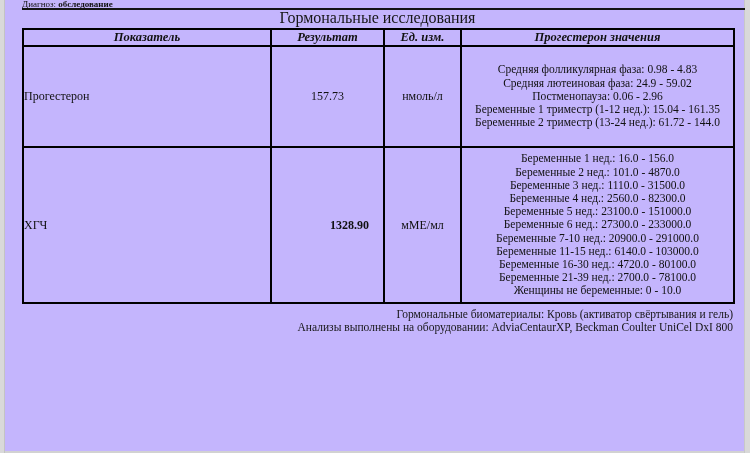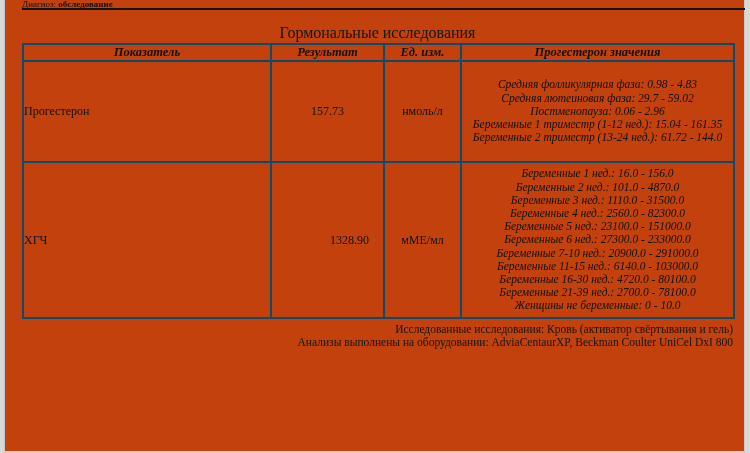--- a/index.html
+++ b/index.html
@@ -4,21 +4,21 @@
 <style>
   html, body {
     margin: 0;
     padding: 0;
     background: #ffffff;
   }
   .page {
     position: relative;
     width: 750px;
     height: 453px;
-    background: #c2410c;
+    background: #c4b5fd;
     overflow: hidden;
     font-family: "Liberation Serif", "DejaVu Serif", serif;
     color: #111111;
   }
   .edge {
     position: absolute;
     top: 0;
     height: 100%;
     background: #d9d9d9;
   }
@@ -42,38 +42,38 @@
     font-size: 9px;
     line-height: 9px;
     white-space: nowrap;
     overflow: visible;
   }
   .diagnosis .label { font-weight: normal; }
   .diagnosis .bold  { font-weight: bold; }
   .content {
     position: absolute;
     left: 22px;
-    top: 22px;
+    top: 7px;
     width: 711px;
   }
   .title {
     text-align: center;
     font-size: 16px;
     line-height: 17px;
     margin: 2px 0 2px 0;
     color: #161616;
   }
   table.results-table {
     border-collapse: collapse;
     table-layout: fixed;
     width: 711px;
   }
   table.results-table th,
   table.results-table td {
-    border: 2px solid #0c4a6e;
+    border: 2px solid #000000;
     padding: 0;
     vertical-align: middle;
     overflow: hidden;
   }
   thead tr { height: 17px; }
   tbody tr.row-1 { height: 101px; }
   tbody tr.row-2 { height: 156px; }
   th {
     font-style: italic;
     font-weight: bold;
@@ -83,31 +83,30 @@
   td.cell-indicator {
     text-align: left;
     padding-left: 2px;
     font-size: 12px;
   }
   td.cell-result {
     text-align: center;
     font-size: 12px;
     margin-top: 32px;
   }
-  td.cell-result.bold { font-weight: normal; padding-left: 44px; }
+  td.cell-result.bold { font-weight: bold; padding-left: 44px; }
   td.cell-unit {
     text-align: center;
     font-size: 12px;
   }
   td.cell-refs {
     text-align: center;
     font-size: 11.5px;
     line-height: 13.2px;
     padding: 2px 12px;
-    font-style: italic;
   }
   .ref-line { text-align: center; }
   .footer {
     width: 711px;
     margin-top: 4px;
     text-align: right;
     font-size: 11.5px;
     line-height: 12.5px;
     color: #161616;
   }
@@ -141,21 +140,21 @@
           <th>Прогестерон значения</th>
         </tr>
       </thead>
       <tbody>
         <tr class="row-1">
           <td class="cell-indicator">Прогестерон</td>
           <td class="cell-result">157.73</td>
           <td class="cell-unit">нмоль/л</td>
           <td class="cell-refs">
               <div class="ref-line">Средняя фолликулярная фаза: 0.98 - 4.83</div>
-              <div class="ref-line">Средняя лютеиновая фаза: 29.7 - 59.02</div>
+              <div class="ref-line">Средняя лютеиновая фаза: 24.9 - 59.02</div>
               <div class="ref-line">Постменопауза: 0.06 - 2.96</div>
               <div class="ref-line">Беременные 1 триместр (1-12 нед.): 15.04 - 161.35</div>
               <div class="ref-line">Беременные 2 триместр (13-24 нед.): 61.72 - 144.0</div>
             </td>
         </tr>
         <tr class="row-2">
           <td class="cell-indicator">ХГЧ</td>
           <td class="cell-result bold">1328.90</td>
           <td class="cell-unit">мМЕ/мл</td>
           <td class="cell-refs">
@@ -169,21 +168,21 @@
               <div class="ref-line">Беременные 11-15 нед.: 6140.0 - 103000.0</div>
               <div class="ref-line">Беременные 16-30 нед.: 4720.0 - 80100.0</div>
               <div class="ref-line">Беременные 21-39 нед.: 2700.0 - 78100.0</div>
               <div class="ref-line">Женщины не беременные: 0 - 10.0</div>
             </td>
         </tr>
       </tbody>
     </table>
 
     <div class="footer">
-      <div>Исследованные исследования: Кровь (активатор свёртывания и гель)</div>
+      <div>Гормональные биоматериалы: Кровь (активатор свёртывания и гель)</div>
       <div>Анализы выполнены на оборудовании: AdviaCentaurXP, Beckman Coulter UniCel DxI 800</div>
     </div>
 
   </div>
 
   <div class="bottom-line"></div>
 
 </div>
 
 </body></html>

